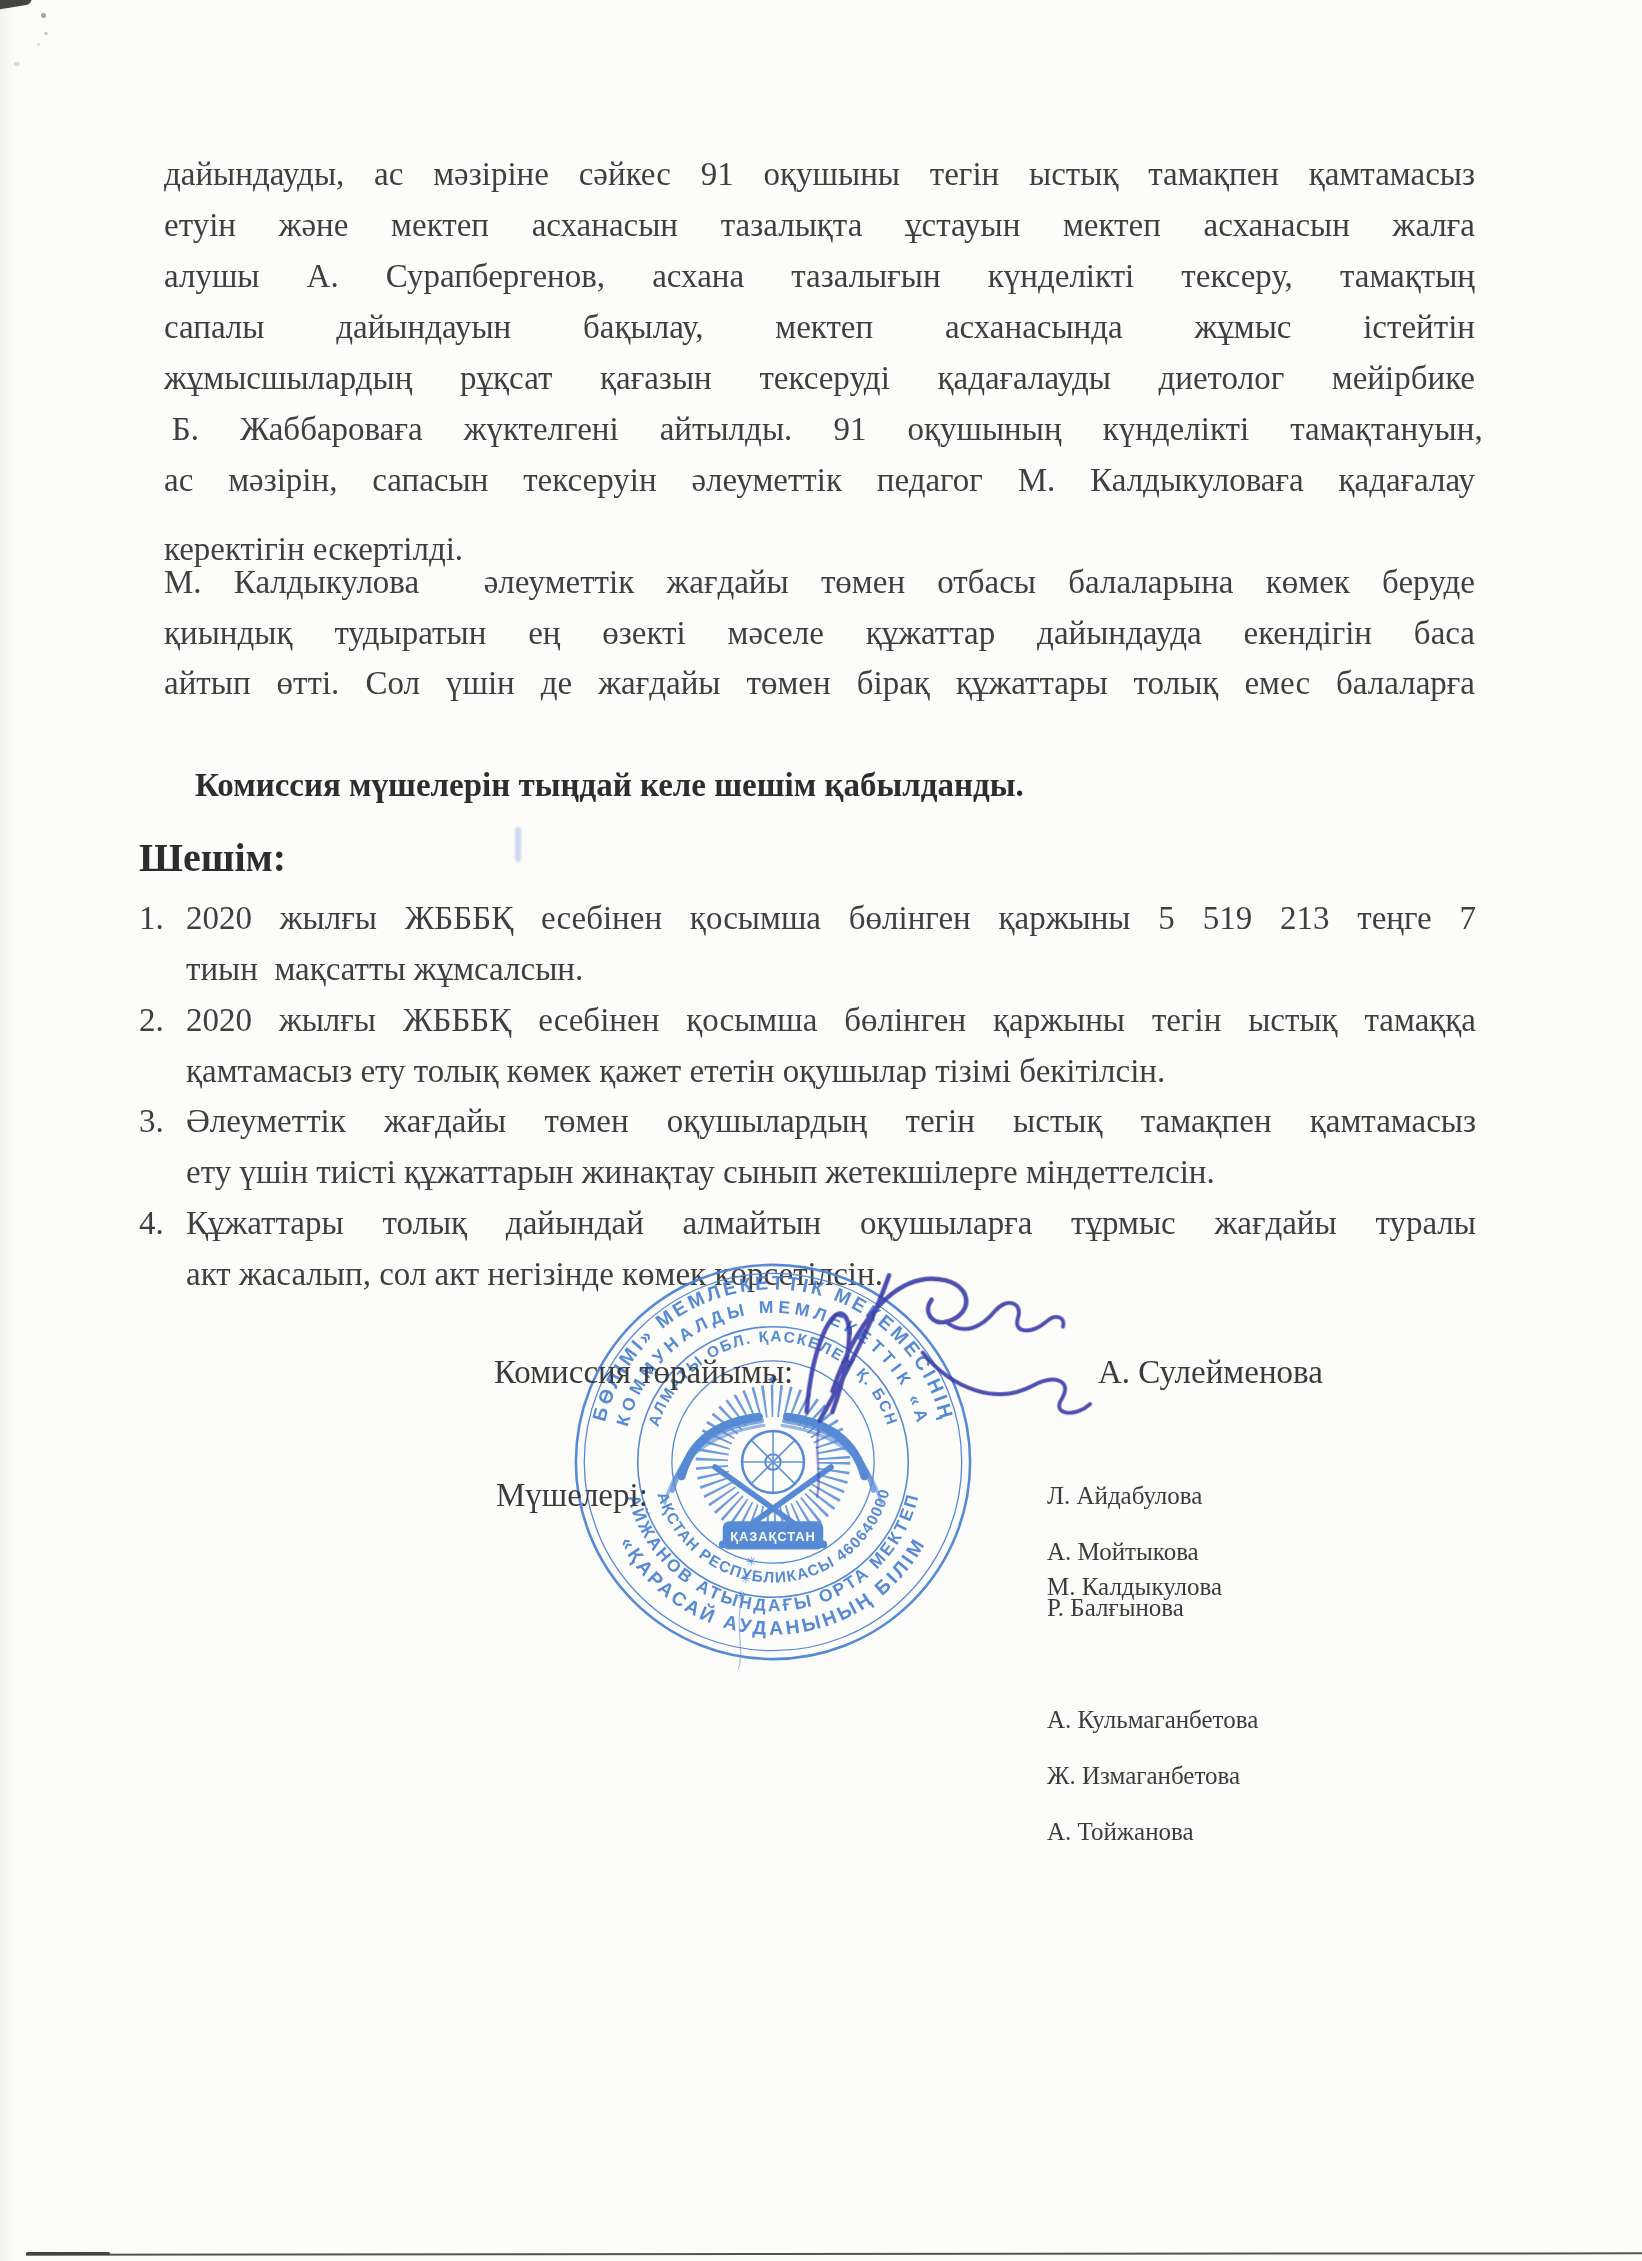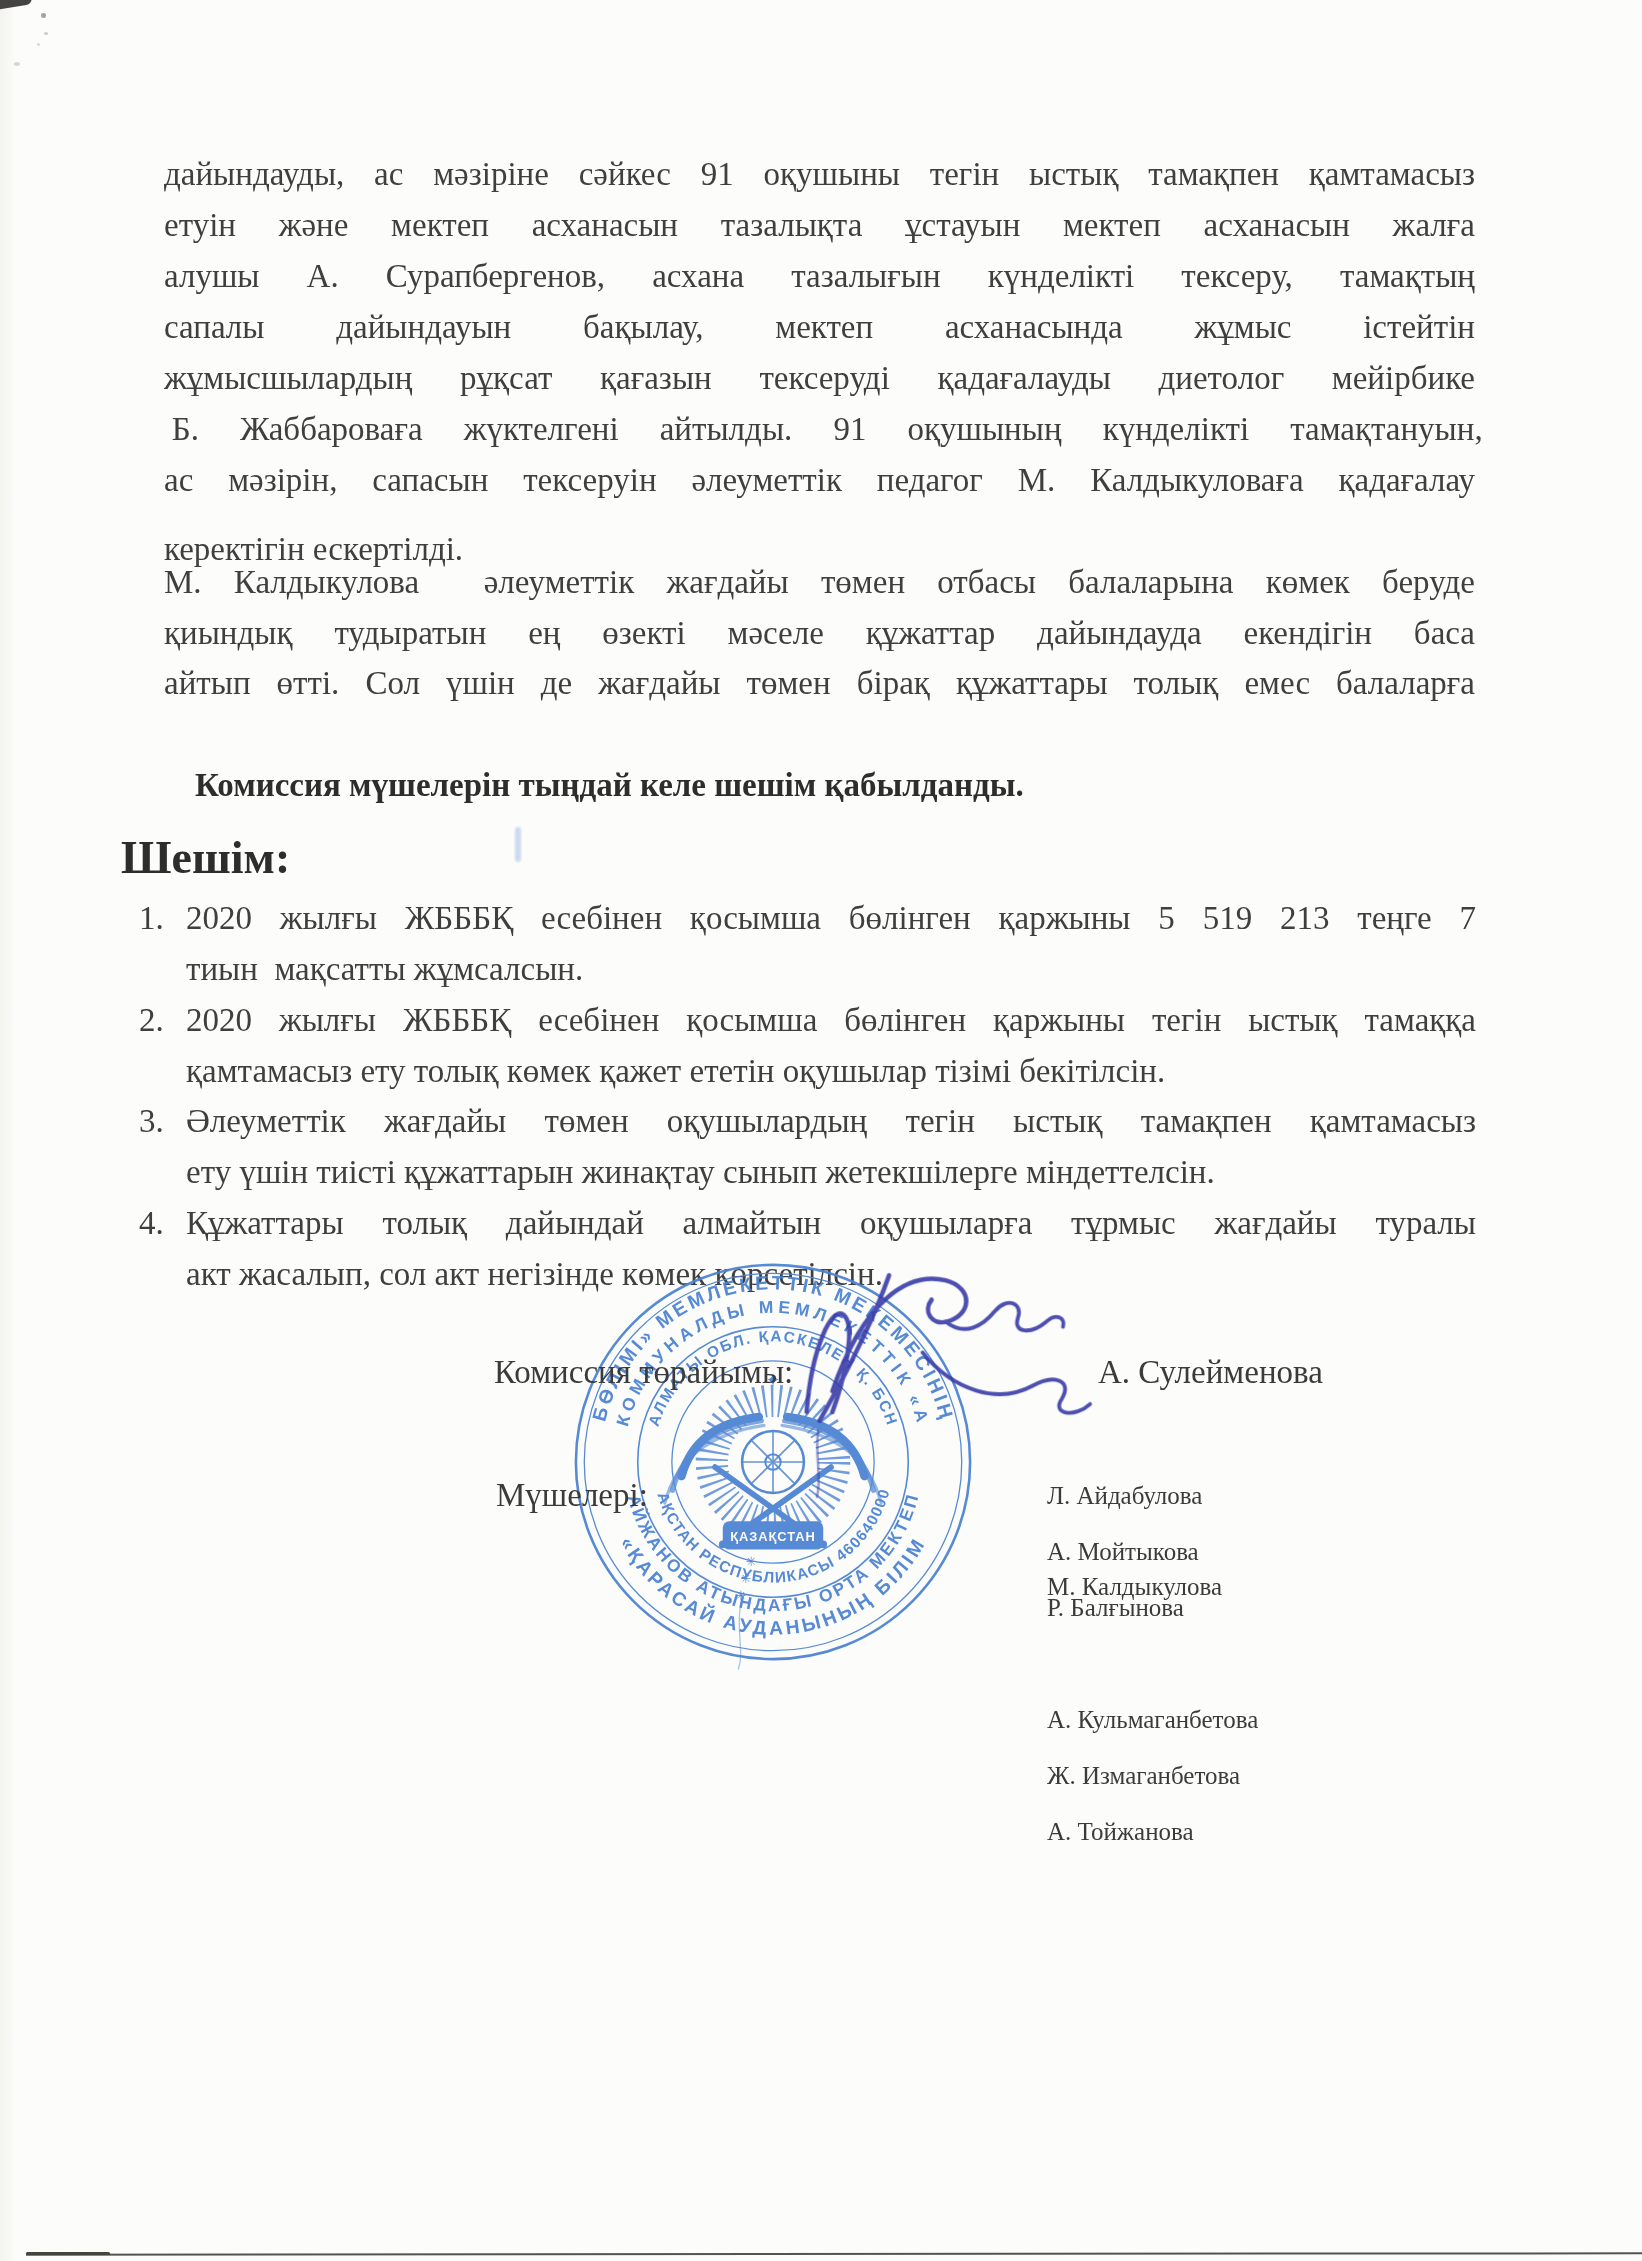--- a/index.html
+++ b/index.html
@@ -9,21 +9,21 @@
   }
   .page{position:absolute;inset:0;}
   .edge-shade{position:absolute;left:0;top:0;width:17px;height:2261px;
     background:linear-gradient(to right,#efeee8,rgba(252,252,250,0));opacity:.65;}
   .txt{position:absolute;font-size:33px;line-height:51px;white-space:pre-wrap;}
   .para{left:164px;width:1311px;}
   .j{text-align:justify;text-align-last:justify;}
   .lft{text-align:left;}
   .ind-sm{padding-left:7.7px;}
   .bold{font-weight:700;color:#2d2d2d;}
-  .heading{left:121px;width:387px;font-size:46px;font-weight:700;color:#2d2d2d;}
+  .heading{left:139px;width:387px;font-size:40px;font-weight:700;color:#2d2d2d;}
   .num{position:absolute;left:139px;width:45px;font-size:33px;line-height:51px;}
   .li1{left:186px;width:1290px;}
   .li2{left:186px;width:1290px;}
   .sig-label{position:absolute;font-size:33px;line-height:36px;color:#3b3b3b;margin-left:16px;}
   .member-name{position:absolute;left:1047px;font-size:25px;line-height:37px;color:#3b3b3b;}
   .stamp-svg{position:absolute;left:554px;top:1243px;width:438px;height:438px;
     filter:blur(0.4px);opacity:.93;}
   .sign-svg{position:absolute;left:670px;top:1243px;width:451px;height:277px;
     filter:blur(0.2px);}
   .corner-mark{position:absolute;left:-5.2px;top:-3.2px;width:37px;height:9.7px;

